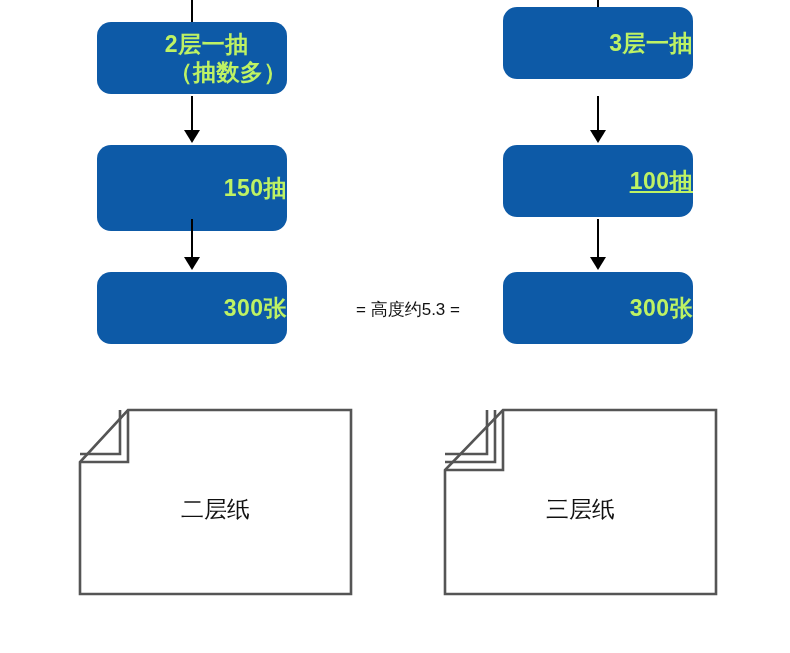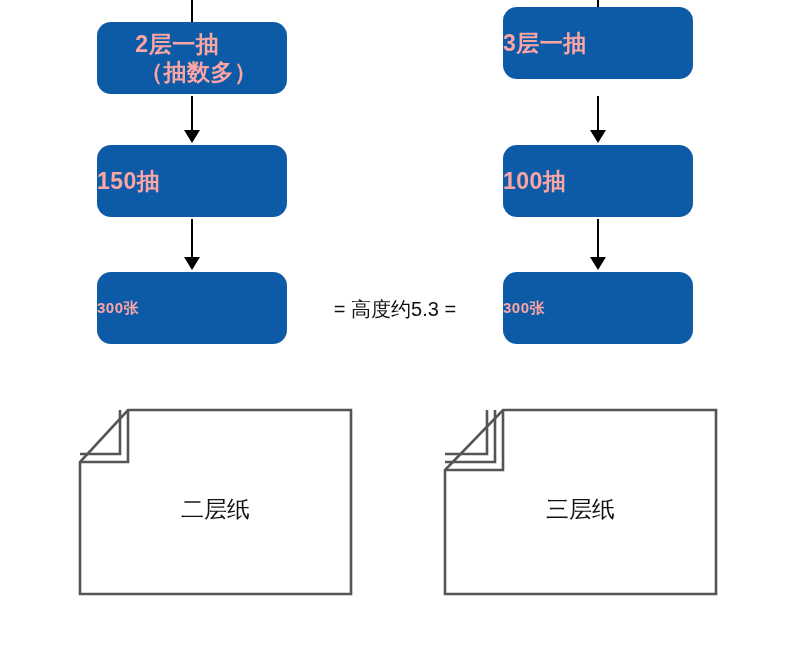--- a/index.html
+++ b/index.html
@@ -16,45 +16,45 @@
     height: 653px;
     background: #ffffff;
     overflow: hidden;
   }
 
   
   .node {
     position: absolute;
     background: #0d5aa7;
     border-radius: 14px;
-    color: #fca5a5;
+    color: #bef264;
     display: flex;
     align-items: center;
-    justify-content: flex-start;
+    justify-content: flex-end;
     text-align: center;
     line-height: 1.22;
     font-weight: bold;
     letter-spacing: 0.5px;
     box-sizing: border-box;
     -webkit-font-smoothing: antialiased;
   }
   .node .txt { display: block; }
   .node .l2 { display: block; margin-left: 43px; }
 
   .node-head { font-size: 23px; }
   .node-mid  { font-size: 23px; }
-  .node-bot  { font-size: 15px; }
+  .node-bot  { font-size: 23px; }
 
   
   #node-l1 { left: 97px;  top: 22px;  width: 190px; height: 72px; }
-  #node-l2 { left: 97px;  top: 145px; width: 190px; height: 72px; }
+  #node-l2 { left: 97px;  top: 145px; width: 190px; height: 86px; }
   #node-l3 { left: 97px;  top: 272px; width: 190px; height: 72px; }
   
   #node-r1 { left: 503px; top: 7px;  width: 190px; height: 72px; }
-  #node-r2 { left: 503px; top: 145px; width: 190px; height: 72px; }
+  #node-r2 { left: 503px; top: 145px; width: 190px; height: 72px; text-decoration: underline; }
   #node-r3 { left: 503px; top: 272px; width: 190px; height: 72px; }
 
   
   .stub {
     position: absolute;
     width: 2px;
     background: #000000;
   }
   #stub-l { left: 191px; top: 0px; height: 23px; }
   #stub-r { left: 597px; top: 0px; height: 23px; }
@@ -85,28 +85,28 @@
   #arrow-r1 { left: 588px; top: 96px;  height: 48px; }
   #arrow-r2 { left: 588px; top: 219px; height: 52px; }
   #arrow-l1 .shaft, #arrow-r1 .shaft { height: 35px; }
   #arrow-l1 .head,  #arrow-r1 .head  { top: 34px; }
   #arrow-l2 .shaft, #arrow-r2 .shaft { height: 39px; }
   #arrow-l2 .head,  #arrow-r2 .head  { top: 38px; }
 
   
   #equation {
     position: absolute;
-    left: 293px;
+    left: 306px;
     top: 292px;
     width: 204px;
     height: 34px;
     display: flex;
     align-items: center;
     justify-content: center;
-    font-size: 20px;
+    font-size: 17px;
     color: #111111;
     white-space: nowrap;
   }
 
   
   .sheet {
     position: absolute;
   }
   #sheet-left  { left: 78px;  top: 408px; width: 275px; height: 188px; }
   #sheet-right { left: 443px; top: 408px; width: 275px; height: 188px; }

